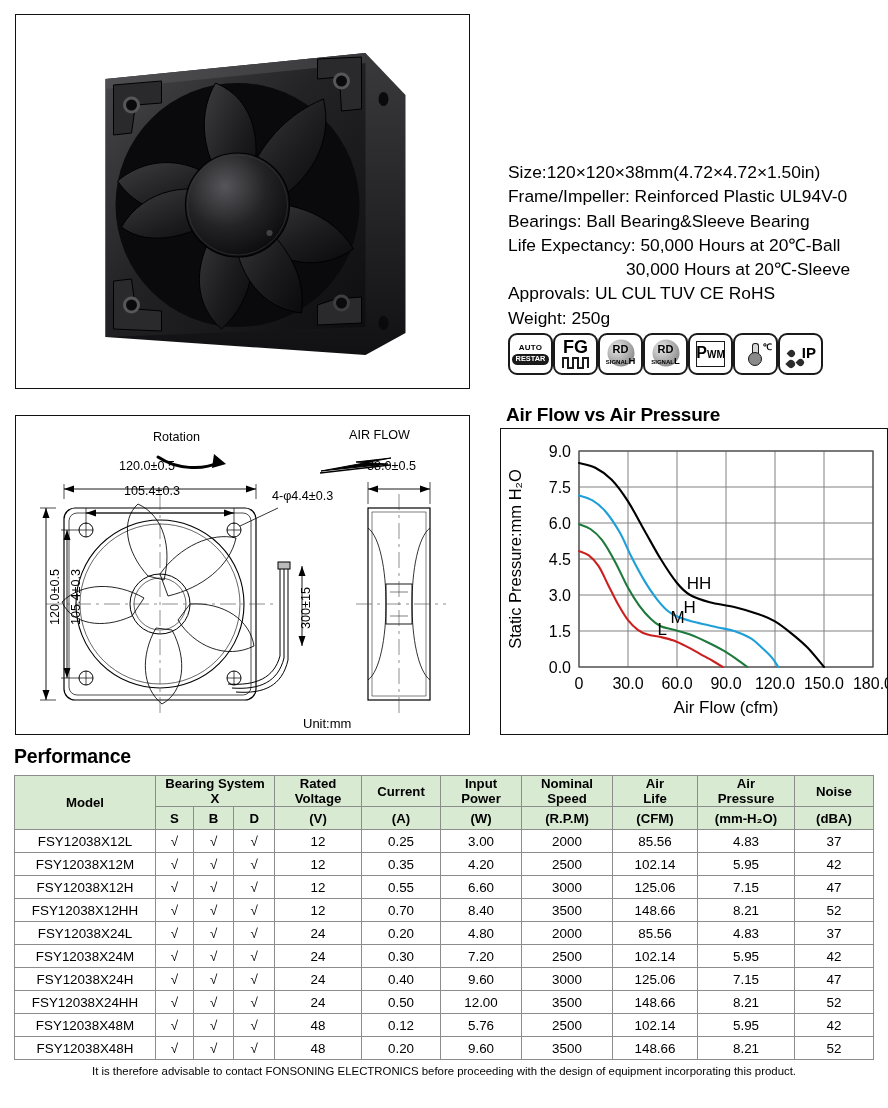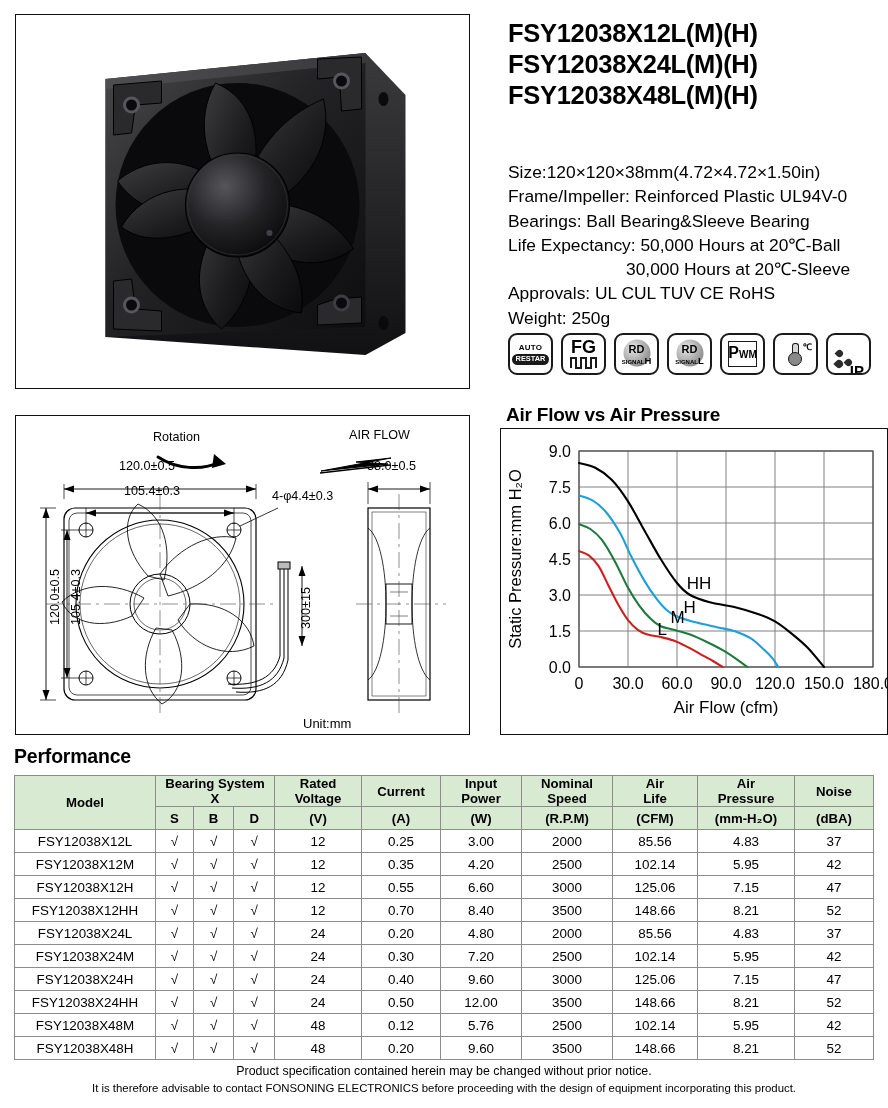--- a/index.html
+++ b/index.html
@@ -15,41 +15,41 @@
   .fan-photo{position:absolute;left:50%;top:50%;transform:translate(-50%,-50%);width:355px;height:330px;}
 
   
   .titles{position:absolute;left:508px;top:18px;width:378px;}
   .model-title{font-size:25.5px;font-weight:bold;letter-spacing:-0.3px;line-height:31px;white-space:nowrap;}
   .features-h{position:absolute;left:508px;top:122px;font-size:30px;font-weight:bold;letter-spacing:-.2px;}
   .features-list{position:absolute;left:508px;top:160px;width:382px;font-size:17.4px;line-height:24.3px;white-space:nowrap;}
   .feat-indent{padding-left:118px;}
 
   
-  .badges{position:absolute;left:508px;top:333px;display:flex;gap:8px;}
+  .badges{position:absolute;left:508px;top:333px;display:flex;gap:0;}
   .badge{width:45px;height:42px;border:2.2px solid #1a1a1a;border-radius:9px;box-sizing:border-box;
          display:flex;flex-direction:column;align-items:center;justify-content:center;background:#fff;position:relative;overflow:hidden;}
   .b-auto{font-size:8px;font-weight:bold;letter-spacing:.2px;line-height:9px;}
   .b-restar{font-size:7.4px;font-weight:bold;color:#fff;background:#1a1a1a;border-radius:7px;padding:1.5px 4px;line-height:8px;margin-top:1.5px;}
   .b-fg{font-size:18px;font-weight:bold;line-height:15px;}
   .b-sq{margin-top:1px;}
   .rd-wrap{position:relative;width:100%;height:100%;display:flex;flex-direction:column;align-items:center;justify-content:center;}
   .rd-disc{position:absolute;left:50%;top:47%;transform:translate(-50%,-50%);width:27px;height:27px;border-radius:50%;
     background:radial-gradient(circle at 35% 32%,#e8e8e8,#9a9a9a 65%,#6d6d6d);}
   .rd-txt{position:relative;font-size:11px;font-weight:bold;line-height:14px;}
   .rd-sub{position:relative;font-size:6px;font-weight:bold;line-height:7px;margin-top:1px;}
   .rd-sub b{font-size:9.5px;}
   .b-pwm{font-size:16px;font-weight:bold;line-height:16px;}
   .b-pwm small{font-size:10px;}
   .pwm-box{position:absolute;left:6px;top:6px;right:6px;bottom:6px;border:1.6px solid #1a1a1a;}
   .therm{position:relative;width:100%;height:100%;}
   .therm-bulb{position:absolute;left:13px;bottom:7px;width:12px;height:12px;border-radius:50%;background:#8a8a8a;border:1.8px solid #1a1a1a;}
   .therm-stem{position:absolute;left:16.5px;top:8px;width:5px;height:20px;border:1.8px solid #1a1a1a;border-bottom:none;border-radius:3px 3px 0 0;background:#d8d8d8;}
   .therm-c{position:absolute;right:4px;top:5px;font-size:9px;font-weight:bold;}
-  .ip-txt{position:absolute;right:5px;top:27px;font-size:15px;font-weight:bold;text-align:right;}
+  .ip-txt{position:absolute;right:5px;top:9px;font-size:15px;font-weight:bold;text-align:right;}
   .drop{position:absolute;background:#2b2b2b;border-radius:0 50% 50% 50%;transform:rotate(-45deg);}
 
   
   .draw-box{position:absolute;left:15px;top:415px;width:455px;height:320px;border:1px solid #111;box-sizing:border-box;overflow:hidden;background:#fff;}
   .dim{position:absolute;font-size:12.6px;white-space:nowrap;}
   .dim-v{transform-origin:center;}
   .unit-mm{position:absolute;left:303px;top:716px;font-size:13px;}
 
   
   .chart-title{position:absolute;left:506px;top:404px;font-size:19px;font-weight:bold;letter-spacing:-.2px;}
@@ -137,25 +137,20 @@
           <ellipse cx="66" cy="268" rx="5.5" ry="5.5" fill="#0a0a0c"></ellipse>
         <ellipse cx="276" cy="266" rx="8.5" ry="8.5" fill="#3e3e42"></ellipse>
           <ellipse cx="276" cy="266" rx="5.5" ry="5.5" fill="#0a0a0c"></ellipse>
       </g>
 
       <ellipse cx="318" cy="62" rx="5" ry="7" fill="#0a0a0c"></ellipse>
       <ellipse cx="318" cy="286" rx="5" ry="7" fill="#0a0a0c"></ellipse>
     </svg>
   </div>
 
-  <div class="titles">
-    <div class="model-title">FSY12038X12L(M)(H)</div>
-    <div class="model-title">FSY12038X24L(M)(H)</div>
-    <div class="model-title">FSY12038X48L(M)(H)</div>
-  </div>
 
 
   <div class="features-list">
     <div>Size:120×120×38mm(4.72×4.72×1.50in)</div>
     <div>Frame/Impeller:  Reinforced Plastic UL94V-0</div>
     <div>Bearings: Ball Bearing&amp;Sleeve Bearing</div>
     <div>Life Expectancy: 50,000 Hours at 20℃-Ball</div>
     <div class="feat-indent">30,000 Hours at 20℃-Sleeve</div>
     <div>Approvals: UL CUL TUV CE  RoHS</div>
     <div>Weight: 250g</div>
@@ -538,17 +533,16 @@
           <td>9.60</td>
           <td>3500</td>
           <td>148.66</td>
           <td>8.21</td>
           <td>52</td>
         </tr>
       </tbody>
   </table>
 
   <div class="footer">
-    <div class="f1">Product specification contained herein may be changed without prior notice.</div>
     <div class="f2">It is therefore advisable to contact FONSONING ELECTRONICS  before proceeding with the design of equipment incorporating this product.</div>
   </div>
 
 </div>
 
 </body></html>

